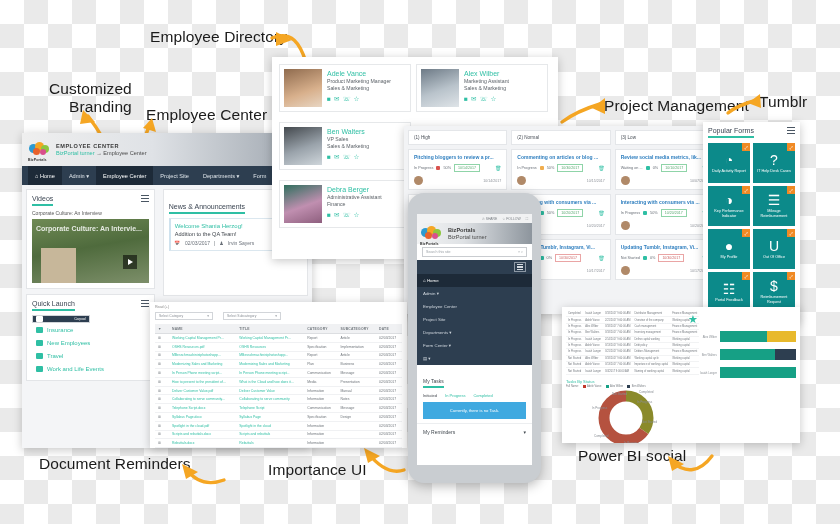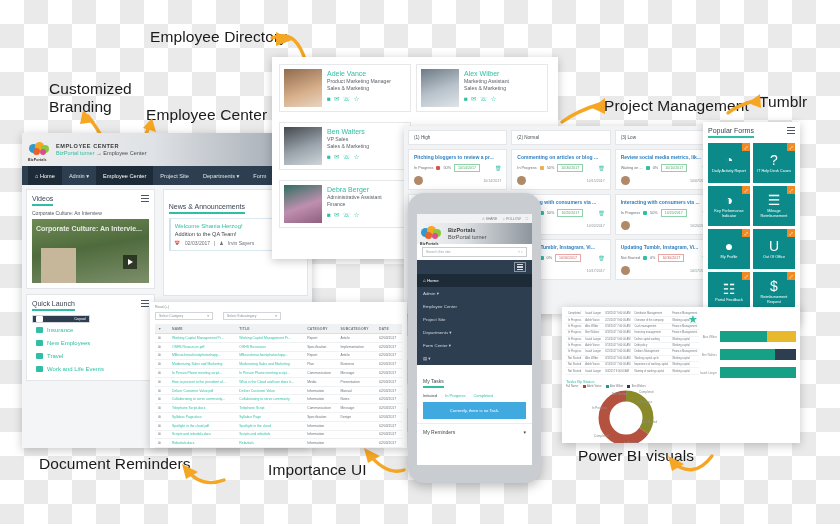--- a/index.html
+++ b/index.html
@@ -140,28 +140,28 @@
   .ph-tabs{display:flex;gap:8px;margin:5px 0 4px 0;font-size:4px;}
   .ph-tabs .t0{color:#44494f;}
   .ph-tabs .t1{color:#2fbfa4;}
   .ph-btn{background:#3fa9e0;color:#fff;font-size:4.2px;text-align:center;padding:6px 0;}
   .ph-rem{display:flex;justify-content:space-between;align-items:center;font-size:5px;color:#41484f;padding:5px 6px 0 6px;border-top:1px solid #eceef0;}
 </style>
 </head>
 <body>
 
 <div class="callout" style="left:150px;top:28px;">Employee Directory</div>
-<div class="callout" style="left:49px;top:80px;text-align:left;">Customized
+<div class="callout" style="left:49px;top:80px;text-align:right;">Customized
 Branding</div>
 <div class="callout" style="left:146px;top:106px;">Employee Center</div>
 <div class="callout" style="left:604px;top:97px;">Project Management</div>
 <div class="callout" style="left:759px;top:93px;">Tumblr</div>
 <div class="callout" style="left:39px;top:455px;">Document Reminders</div>
 <div class="callout" style="left:268px;top:461px;">Importance UI</div>
-<div class="callout" style="left:578px;top:447px;">Power BI visuals</div>
+<div class="callout" style="left:578px;top:447px;">Power BI social</div>
 
 <svg class="arrow" style="left:0;top:0;width:840px;height:524px;">
   <g fill="none" stroke="#f5a623" stroke-width="3.4" stroke-linecap="round">
     <path d="M272,38 C292,30 300,44 306,62"></path>
     <path d="M88,116 C100,132 108,146 114,160"></path>
     <path d="M150,124 C143,140 140,152 140,168"></path>
     <path d="M600,104 C580,110 570,116 562,122"></path>
     <path d="M757,100 C742,104 734,108 728,113"></path>
     <path d="M186,469 C196,482 208,486 224,480"></path>
     <path name="ru" d="M368,453 C380,468 392,474 404,470"></path>

